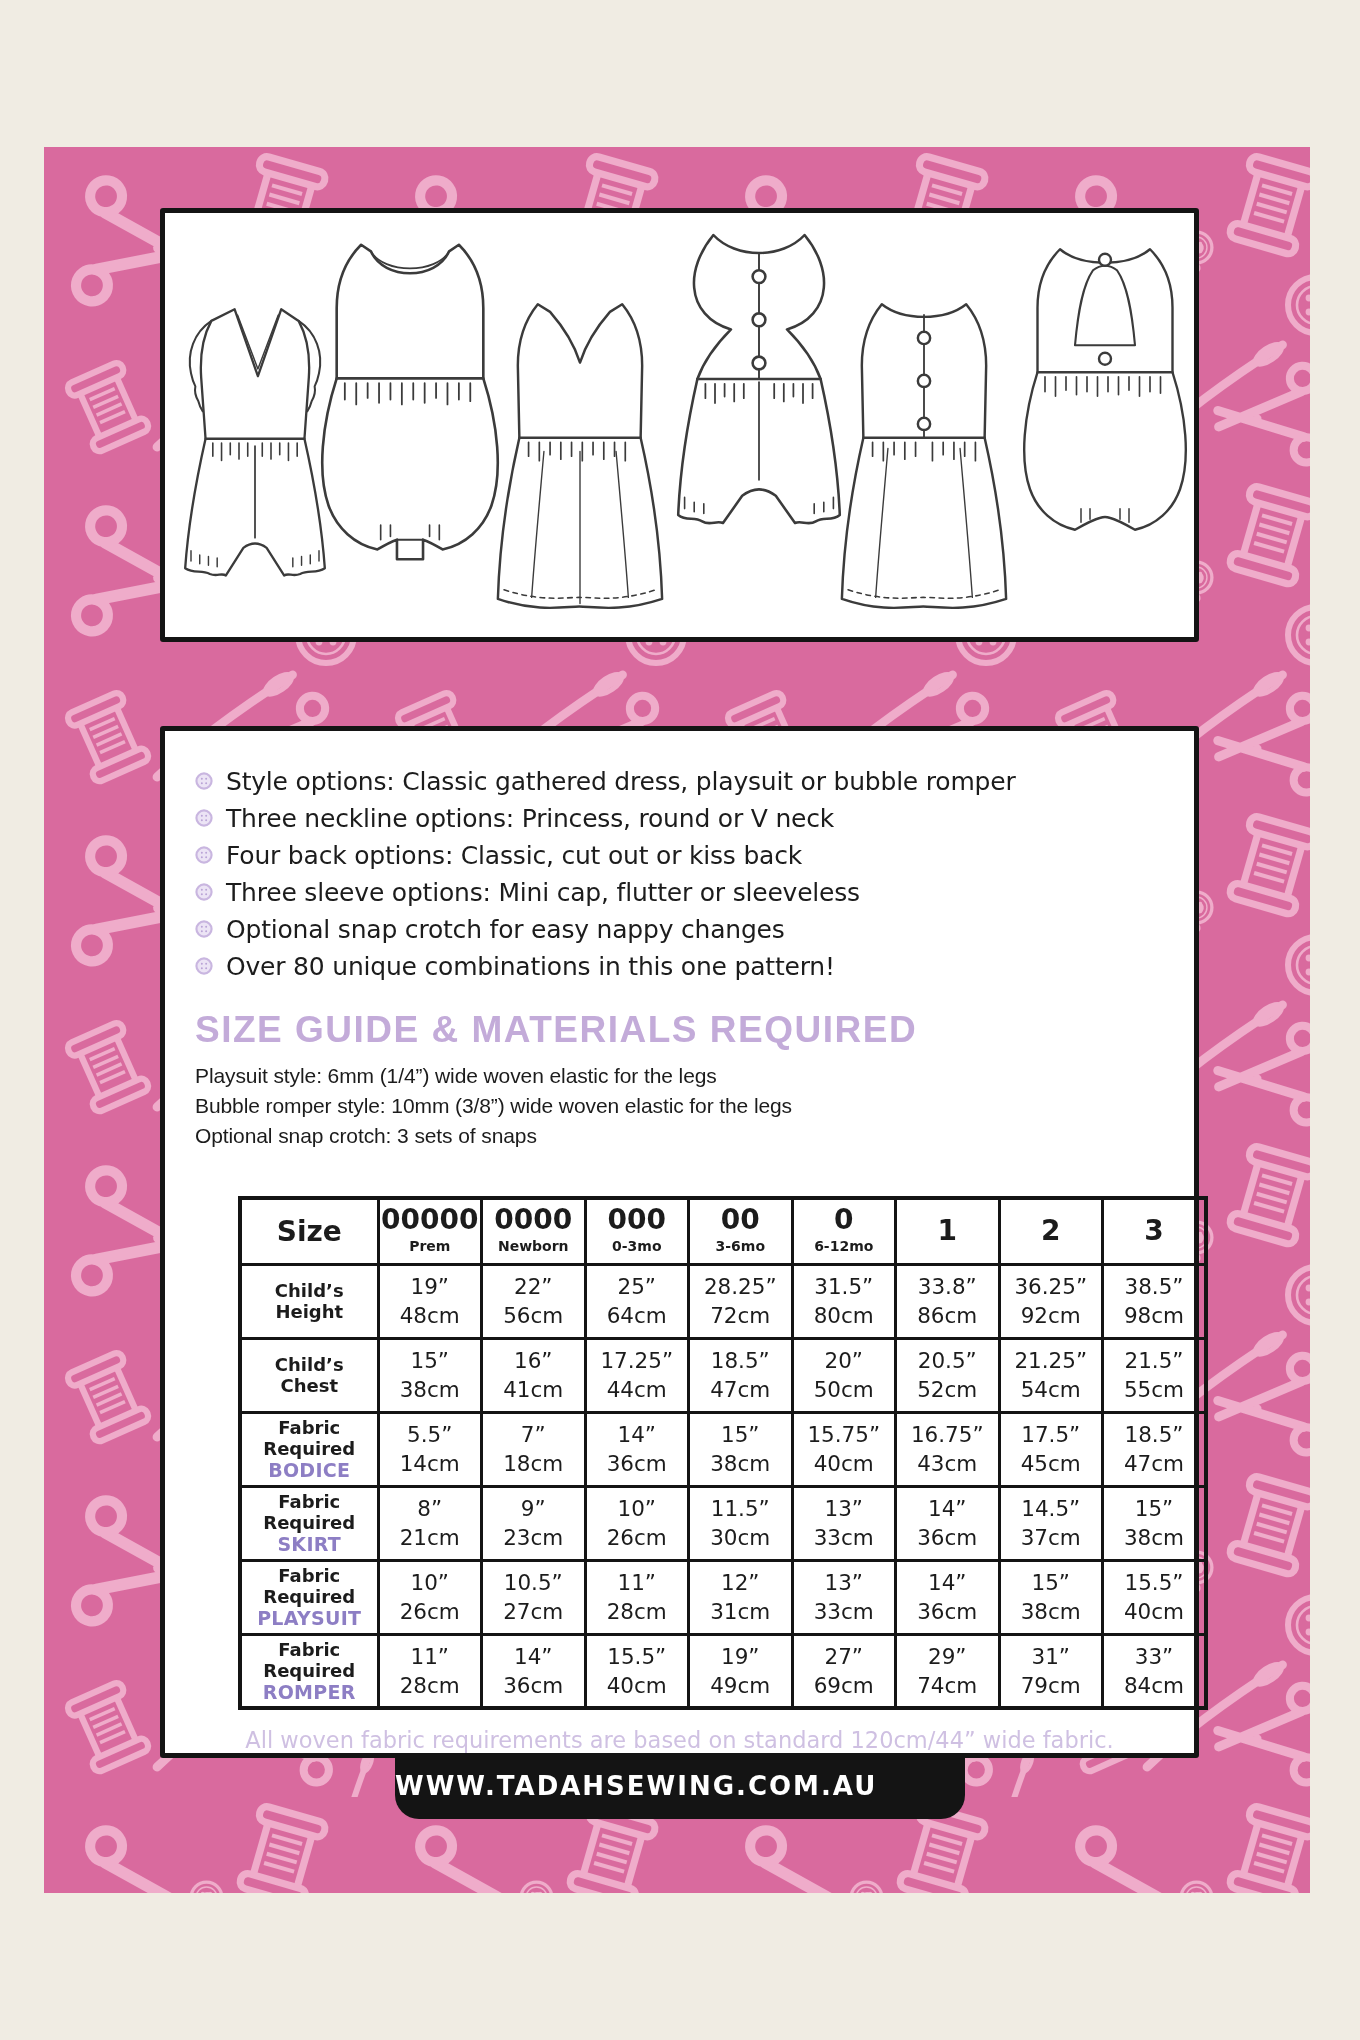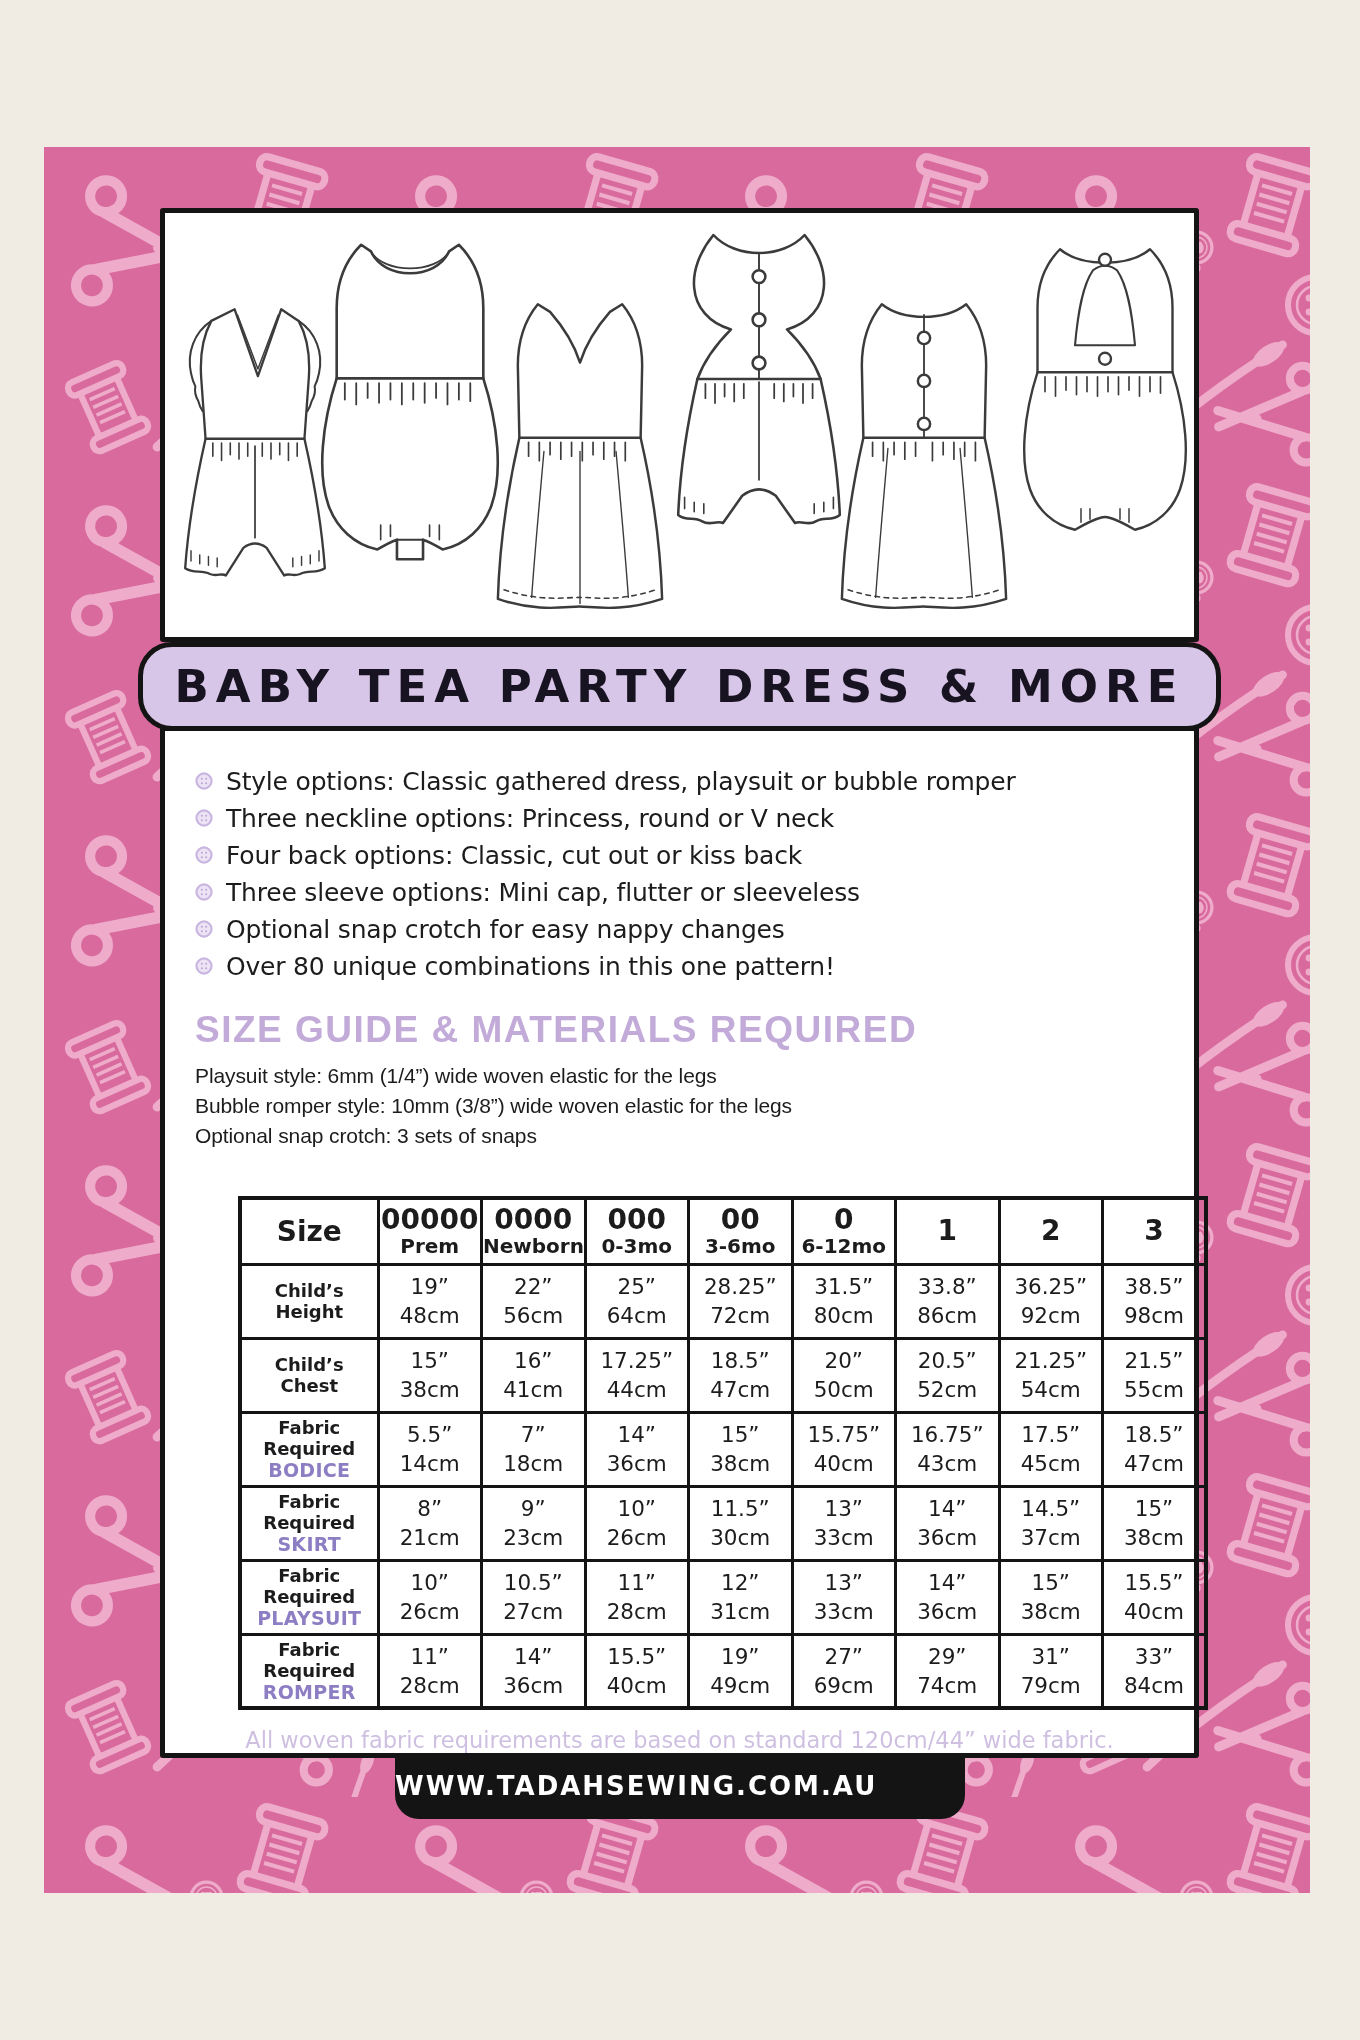--- a/index.html
+++ b/index.html
@@ -49,21 +49,21 @@
   }
   .materials{margin:10px 0 0 30px;}
   .materials p{margin:0;font-size:21px;line-height:30px;font-family:"Liberation Sans",sans-serif;letter-spacing:-0.1px;}
   .table-wrap{position:absolute;left:35px;top:465px;width:970px;margin-left:38px;}
   table.size-table{border-collapse:collapse;width:100%;table-layout:fixed;border:4px solid var(--ink);}
   .size-table th,.size-table td{border:3px solid var(--ink);text-align:center;vertical-align:middle;padding:0;}
   .size-table thead tr{height:66px;}
   .size-table tbody tr{height:74px;}
   .corner-label{font-size:28px;font-weight:700;}
   .size-num{font-size:28px;font-weight:700;line-height:30px;}
-  .size-age{font-size:20px;font-weight:700;line-height:22px;}
+  .size-age{font-size:14px;font-weight:700;line-height:22px;}
   .lbl{font-size:18px;font-weight:700;line-height:21px;}
   .accent{font-size:19px;font-weight:700;line-height:22px;color:var(--purple-accent);letter-spacing:0.3px;}
   .v-in,.v-cm{font-size:21.5px;line-height:29px;}
   .footnote{position:absolute;left:0;right:0;top:996px;text-align:center;font-size:22.5px;color:var(--lavender-footnote);}
   .url-bar{
     position:absolute;left:351px;top:1606px;width:570px;height:66px;background:var(--ink);
     border-radius:0 0 24px 24px;display:flex;align-items:center;justify-content:flex-start;z-index:2;
   }
   .url-bar span{color:#fff;font-size:26px;font-weight:700;letter-spacing:2px;white-space:nowrap;}
 </style>
@@ -182,23 +182,20 @@
         <path d="M52 20 C45 30 42 48 40 70 L80 70 C78 48 75 30 68 20 C63 16 57 16 52 20 Z" stroke-width="1.4"></path>
         <circle cx="60" cy="13" r="4" fill="#fff"></circle>
         <circle cx="60" cy="79" r="4" fill="#fff"></circle>
         <path d="M15 88 L105 88"></path>
         <path d="M20 91 v10 M27 91 v13 M34 91 v9 M41 91 v12 M48 91 v10 M55 91 v13 M62 91 v10 M69 91 v12 M76 91 v9 M83 91 v13 M90 91 v10 M97 91 v11" stroke-width="1.1"></path>
         <path d="M44 188 v-9 M50 186 v-7 M70 186 v-7 M76 188 v-9" stroke-width="1"></path>
       </svg>
     </div>
   </div>
 
-  <div class="title-banner">
-    <span>BABY TEA PARTY DRESS &amp; MORE</span>
-  </div>
 
   <div class="main-panel">
 
     <ul class="feature-list">
   <li>
     <svg class="bullet-icon" width="18" height="18" viewBox="0 0 20 20">
       <circle cx="10" cy="10" r="8.4" fill="#ece4f5" stroke="#c9b6e0" stroke-width="2.4"></circle>
       <circle cx="7.6" cy="7.6" r="1.1" fill="#b9a3d6"></circle>
       <circle cx="12.4" cy="7.6" r="1.1" fill="#b9a3d6"></circle>
       <circle cx="7.6" cy="12.4" r="1.1" fill="#b9a3d6"></circle>

